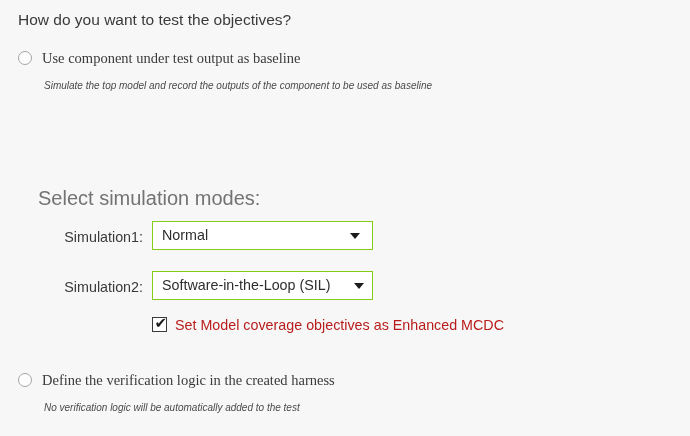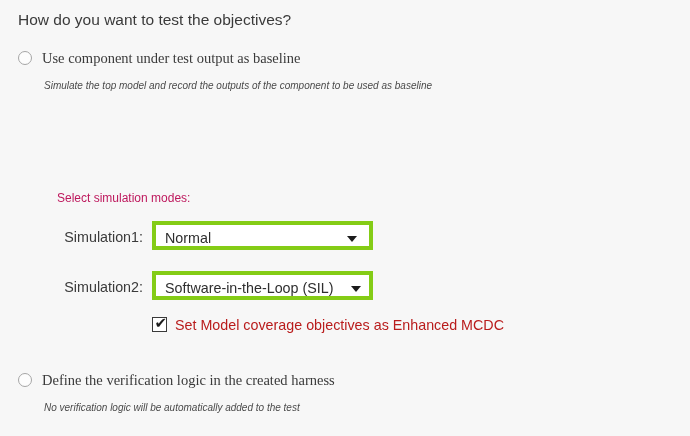--- a/index.html
+++ b/index.html
@@ -81,42 +81,42 @@
     left: 44px;
     font-size: 10px;
     line-height: 20px;
     font-style: italic;
     color: #4a4a4a;
     white-space: nowrap;
   }
   
   .sub-title {
     position: absolute;
-    left: 57px;
-    font-size: 12px;
-    line-height: 20px;
-    color: #be185d;
+    left: 38px;
+    font-size: 20px;
+    line-height: 20px;
+    color: #737373;
     white-space: nowrap;
   }
   .field-label {
     position: absolute;
     width: 100px;
     text-align: right;
     font-size: 14.3px;
     line-height: 20px;
     color: #3a3a3a;
     white-space: nowrap;
   }
   .dropdown {
     position: absolute;
     left: 152px;
     width: 221px;
     height: 29px;
     background: #ffffff;
-    border: 4px solid #84cc16;
+    border: 1px solid #84cc16;
     box-sizing: border-box;
   }
   .dropdown .dd-text {
     position: absolute;
     left: 9px;
     top: 0;
     height: 27px;
     line-height: 27px;
     font-size: 14.3px;
     color: #2e2e2e;

